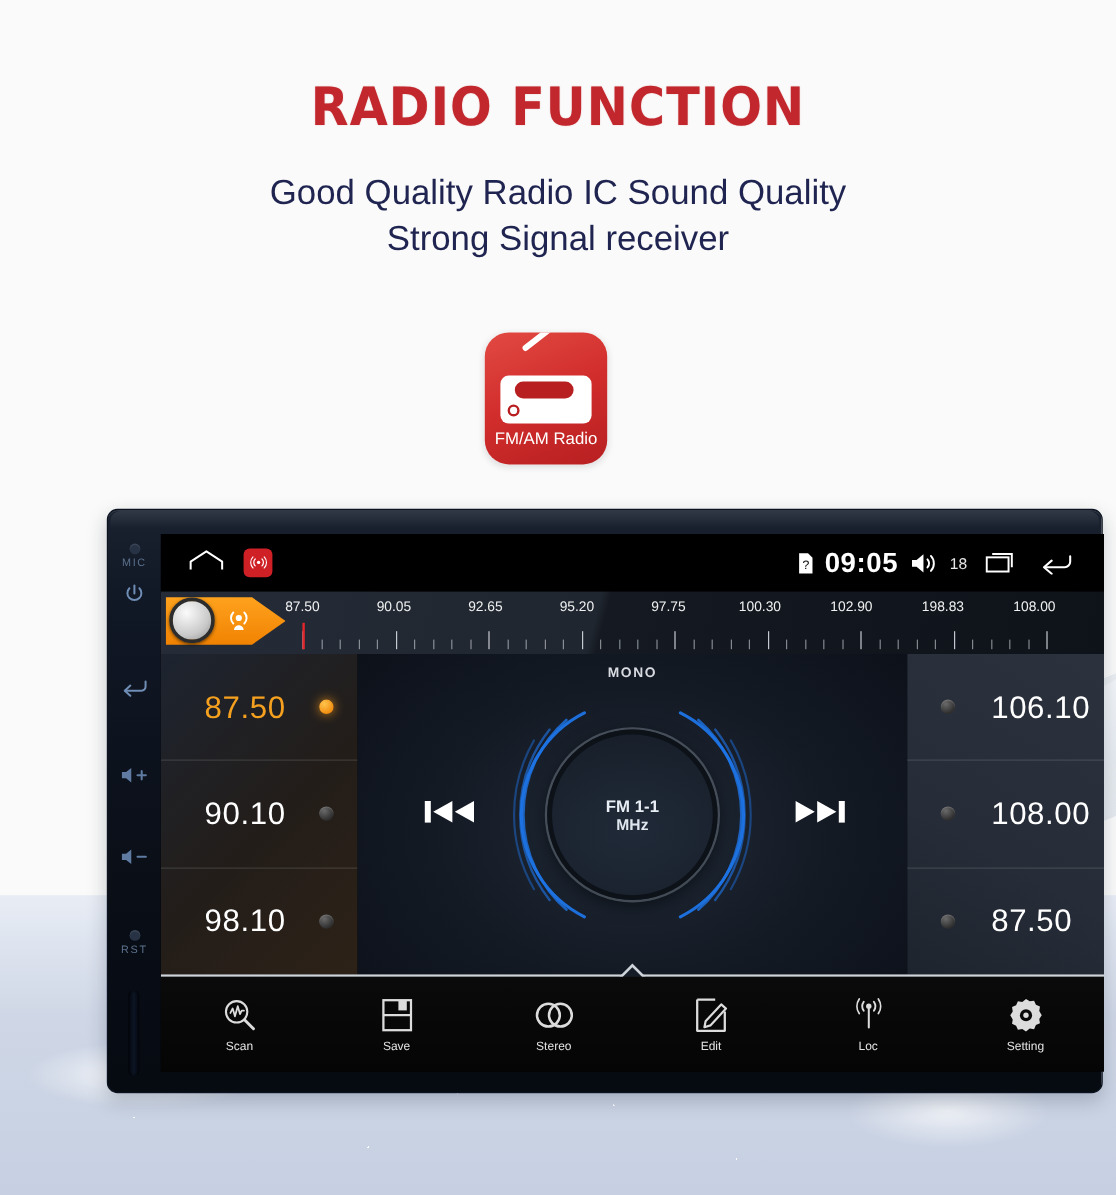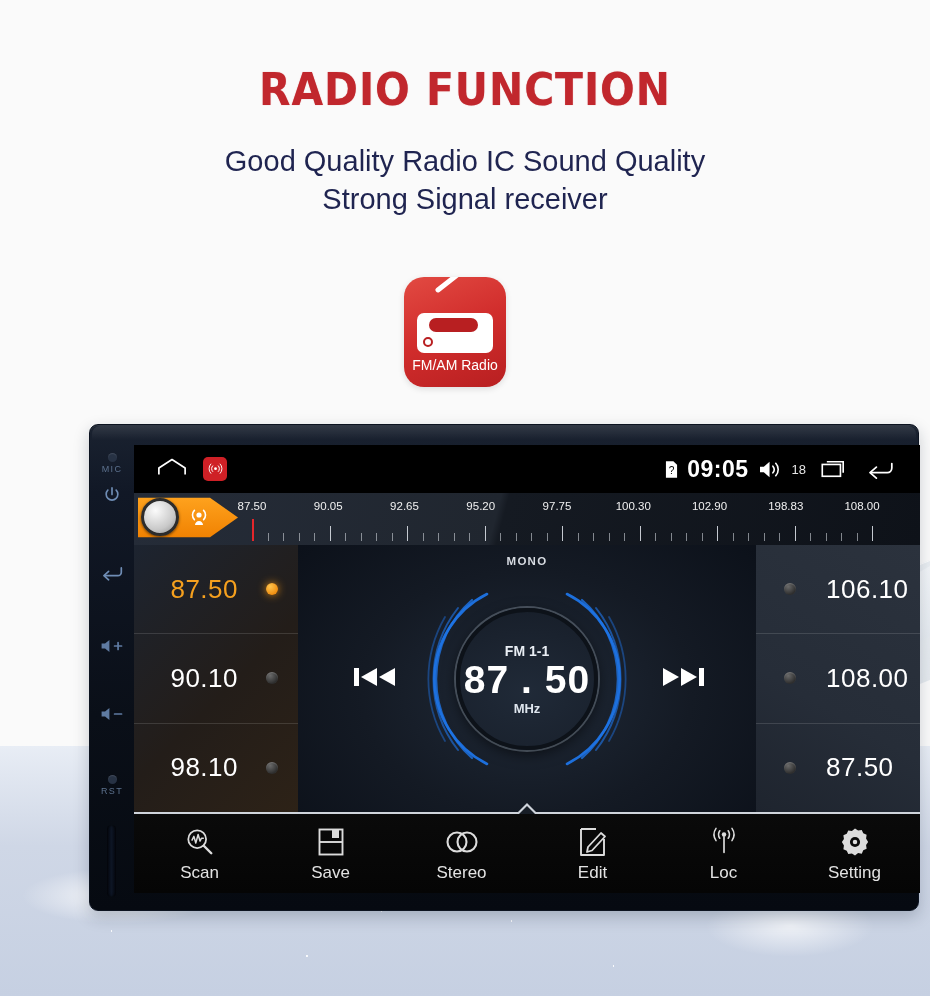--- a/index.html
+++ b/index.html
@@ -244,21 +244,21 @@
            border-bottom: 9px solid #171d26; }
 
   
   .toolbar {
     position: absolute; left: 0; bottom: 0; width: 100%; height: 79px;
     background: linear-gradient(180deg,#0a0a0a,#050505);
     display: flex; align-items: center;
   }
   .tool { flex: 1; text-align: center; color: #d6d6d6; }
   .tool .ti { height: 34px; display: flex; align-items: center; justify-content: center; }
-  .tool .tl { font-size: 17px; margin-top: 4px; color: #e3e3e3; }
+  .tool .tl { font-size: 10px; margin-top: 4px; color: #e3e3e3; }
 </style>
 </head>
 <body>
 
 <div id="page">
 
   <div class="bg-ice"></div>
   <div class="bg-glass-r"></div>
   <div class="bg-glass-r2"></div>
 
@@ -450,21 +450,20 @@
               <path d="M43 63 A124 124 0 0 0 43 187" stroke-width="1.8" opacity=".45"></path>
               <path d="M165 40 A95 95 0 0 1 165 210" stroke-width="2.6" opacity=".95"></path>
               <path d="M180 46 A105 105 0 0 1 180 204" stroke-width="2.2" opacity=".8"></path>
               <path d="M194 54 A115 115 0 0 1 194 196" stroke-width="2" opacity=".62"></path>
               <path d="M207 63 A124 124 0 0 1 207 187" stroke-width="1.8" opacity=".45"></path>
             </g>
           </svg>
 
           <div class="dial">
             <div class="band">FM 1-1</div>
-            <div class="freq">87 . 50</div>
             <div class="unit-t">MHz</div>
           </div>
 
           <div class="prev">
             <svg width="46" height="26" viewBox="0 0 46 26">
               <rect x="2" y="4" width="5" height="18" fill="#fff"></rect>
               <path d="M25 4v18L9 13z" fill="#fff"></path>
               <path d="M43 4v18L27 13z" fill="#fff"></path>
             </svg>
           </div>

